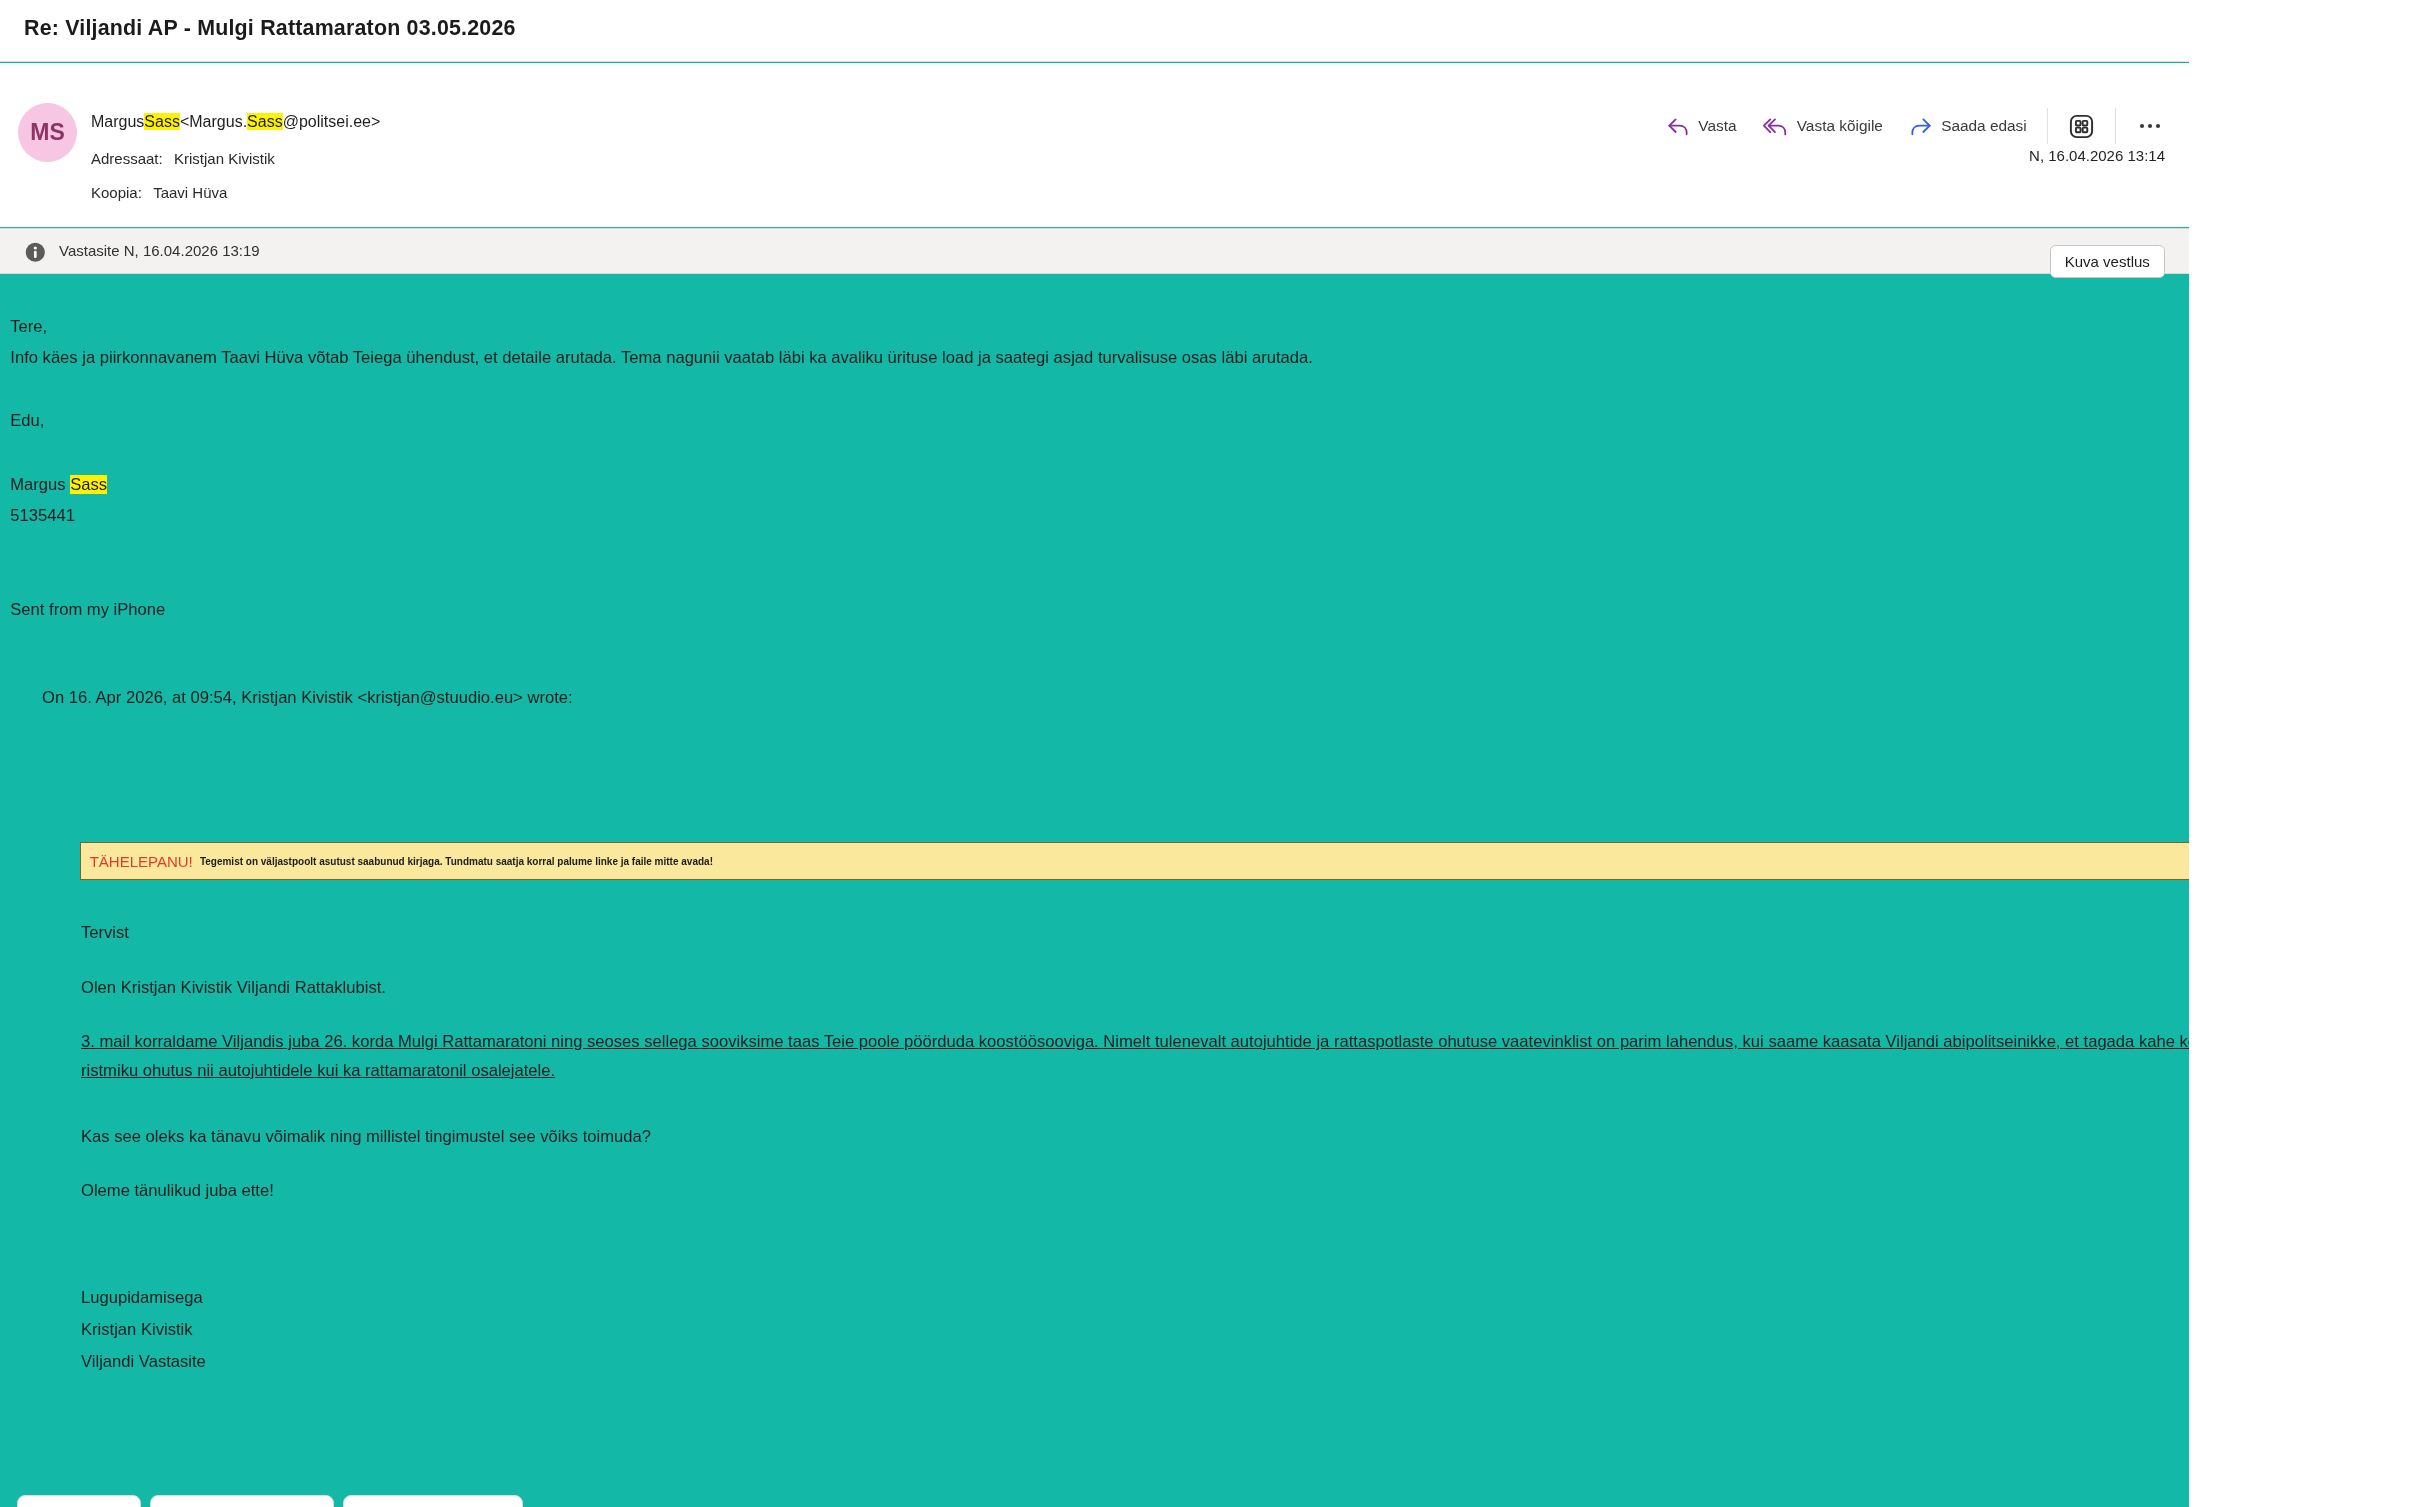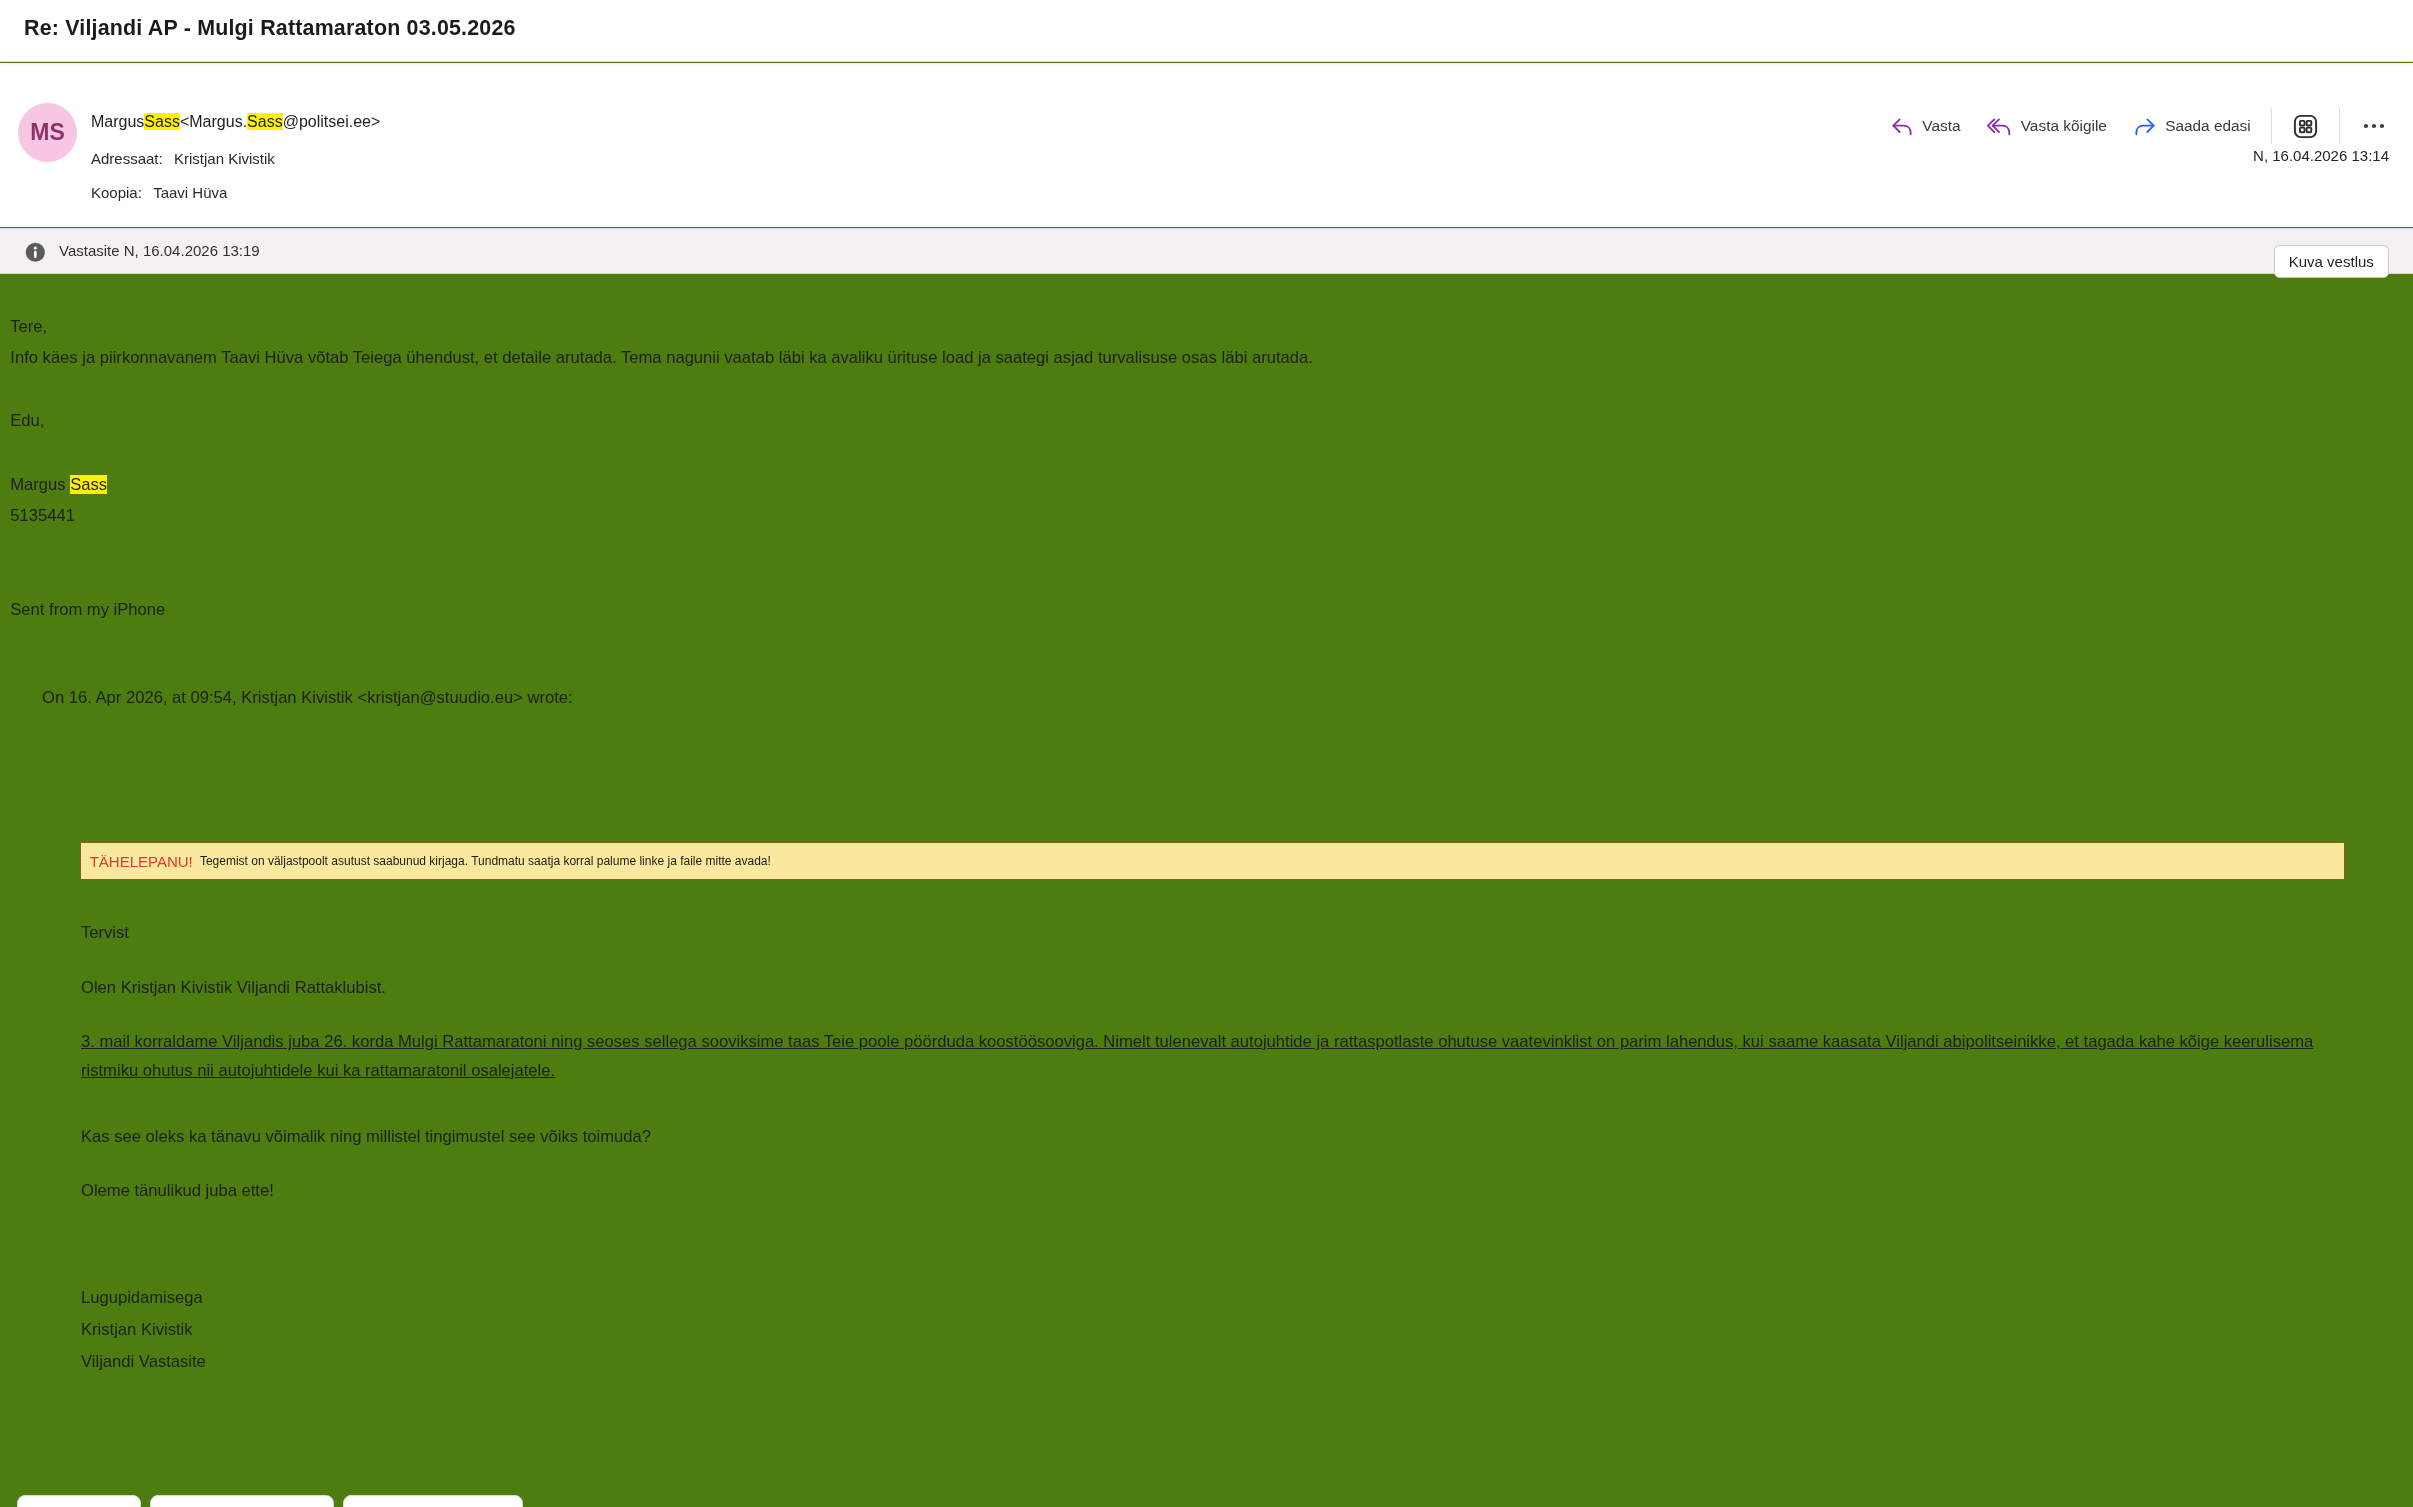--- a/index.html
+++ b/index.html
@@ -1,23 +1,23 @@
 <!DOCTYPE html>
 <html style="font-size:12.7px"><head>
 <meta charset="utf-8">
 <style>
   * { margin: 0; padding: 0; box-sizing: border-box; }
   html, body { background: #ffffff; }
   body { font-family: "Liberation Sans", "DejaVu Sans", sans-serif; color: #1f1f1f; }
 
   .screen {
     position: relative;
-    width: 2413px;
+    width: 2189px;
     height: 1507px;
-    background: #4d7c0f;
+    background: #14b8a6;
     overflow: hidden;
   }
 
   
   .subject-bar {
     position: absolute; left: 0; top: 0; width: 100%; height: 62px;
     background: #ffffff;
     border-bottom: 0.8px solid #e4e2e0;
     box-shadow: 0 2.4px 4px rgba(0,0,0,0.07);
     z-index: 5;
@@ -78,21 +78,21 @@
   .body-left { left: 10.3px; }
   .quote-left { left: 81px; }
 
   .warn-banner {
     position: absolute; left: 80px; top: 820px; width: 2265px; height: 38px;
     background: #fae89c; border: 1.6px solid #86611b;
     display: flex; align-items: center; padding-left: 8.7px;
     white-space: nowrap; overflow: hidden; margin-top: 22px;
   }
   .warn-label { font-size: 15px; color: #e03a2e; }
-  .warn-text  { font-size: 12px; color: #1c1c1c; margin-left: 7.1px; }
+  .warn-text  { font-size: 10px; color: #1c1c1c; margin-left: 7.1px; font-weight: bold; }
 
   .quote-para {
     position: absolute; left: 81px; top: 1028px; width: 2271px;
     font-size: 16.6px; line-height: 28.5px; color: #1f1f1f; white-space: normal; text-decoration: underline;
   }
 
   
   .pill {
     position: absolute; top: 1495px; height: 27px;
     background: #ffffff; border: 1.6px solid #dbdbdb; border-radius: 8px;

